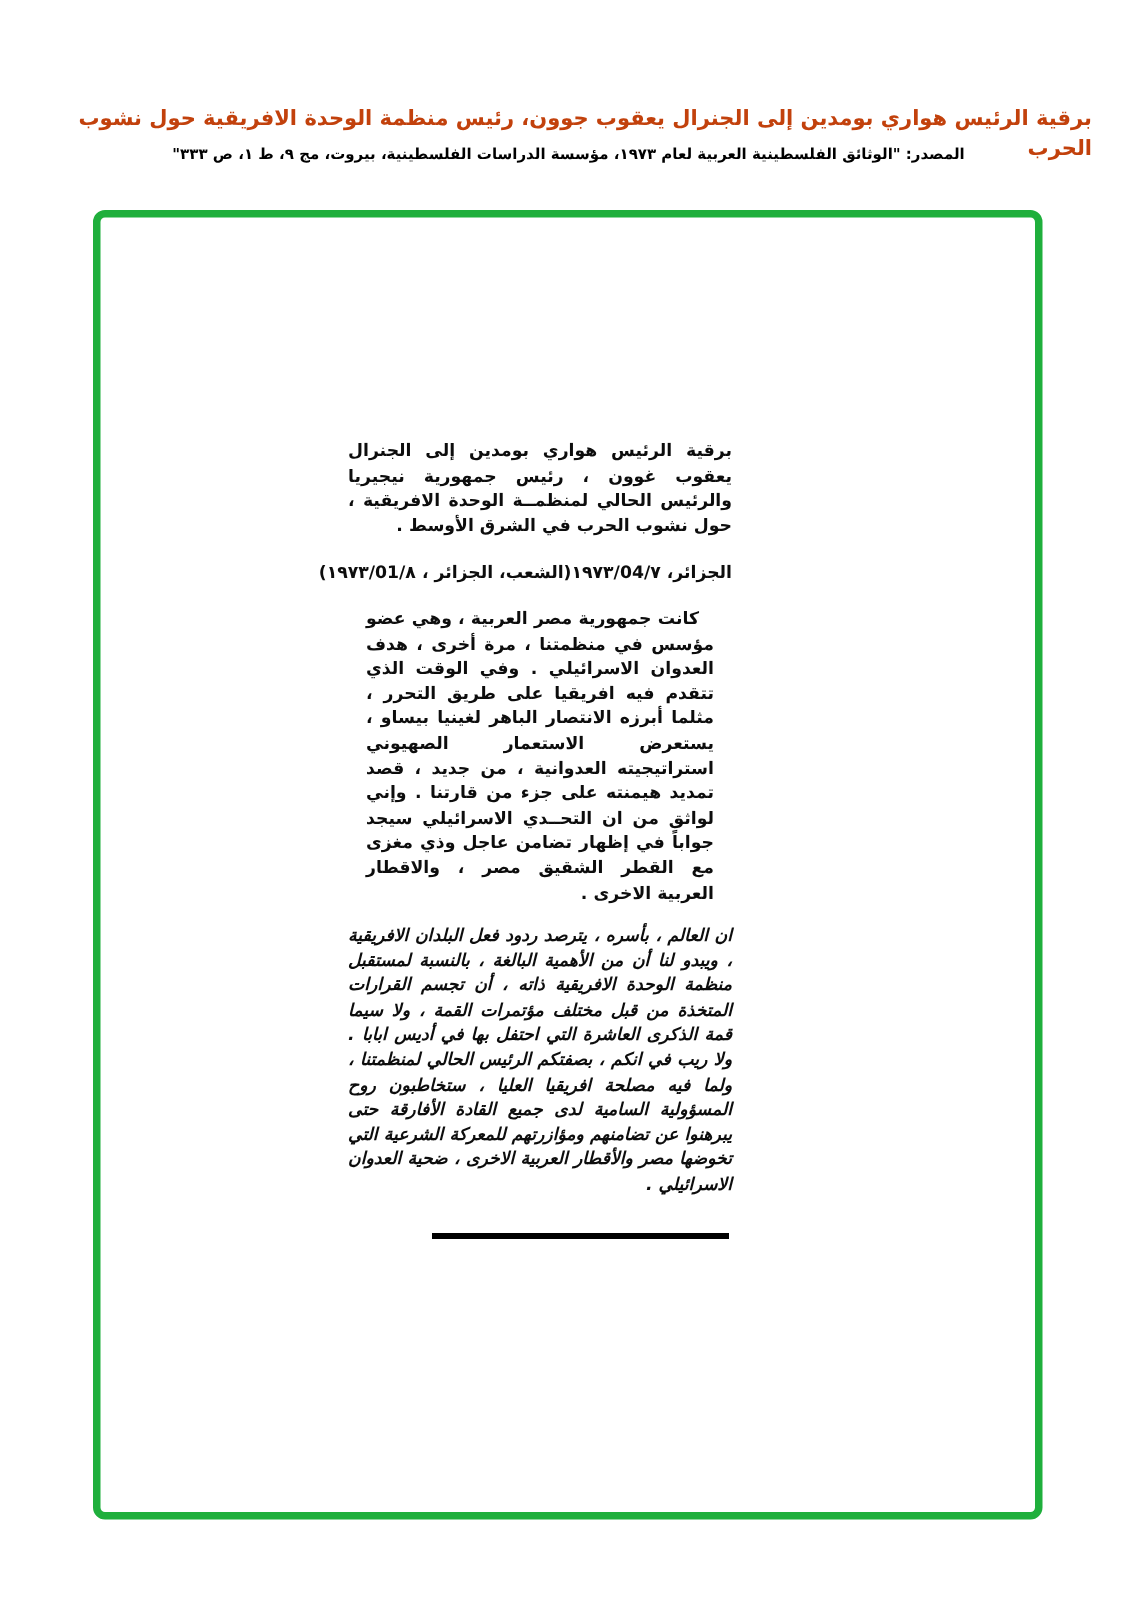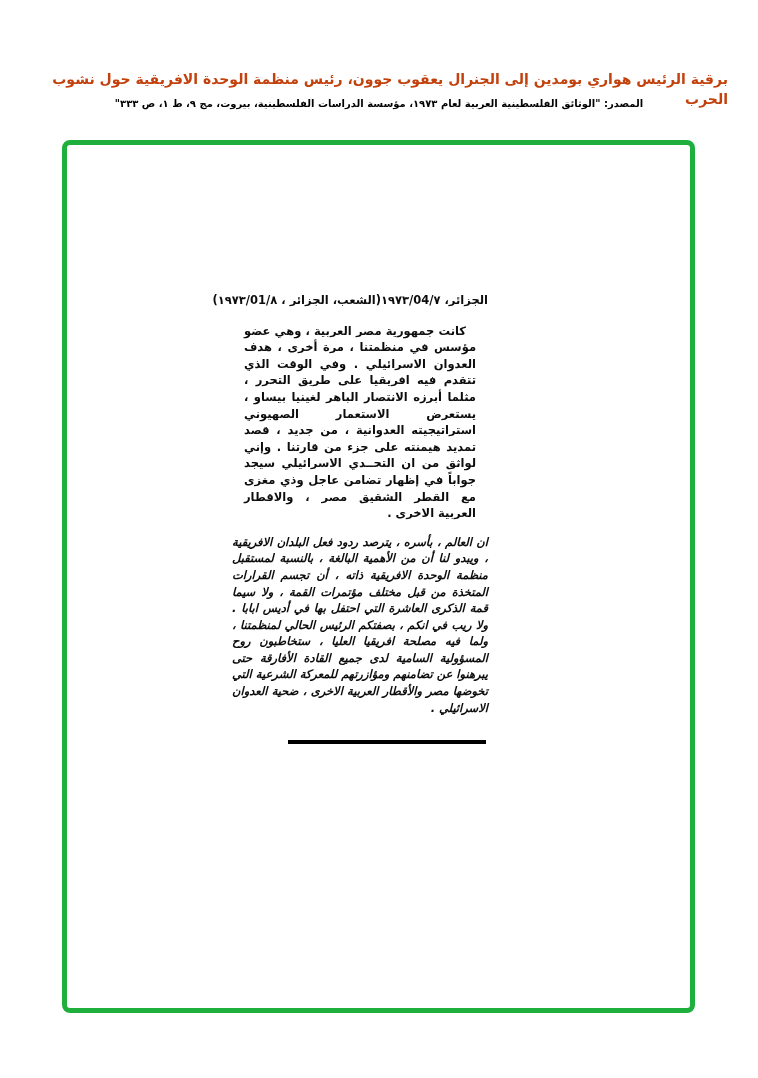--- a/index.html
+++ b/index.html
@@ -99,20 +99,21 @@
 <div class="page">
 
   <div class="page-title">برقية الرئيس هواري بومدين إلى الجنرال يعقوب جوون، رئيس منظمة الوحدة الافريقية حول نشوب الحرب</div>
 
   <div class="source-citation">المصدر: "الوثائق الفلسطينية العربية لعام ١٩٧٣، مؤسسة الدراسات الفلسطينية، بيروت، مج ٩، ط ١، ص ٣٣٣"</div>
 
   <div class="document-frame" style="border-color: rgb(31, 175, 60);"></div>
 
   <div class="doc-column">
 
+    <p class="doc-intro">برقية الرئيس هواري بومدين إلى الجنرال يعقوب غوون ، رئيس جمهورية نيجيريا والرئيس الحالي لمنظمــة الوحدة الافريقية ، حول نشوب الحرب في الشرق الأوسط .</p>
 
     <div class="doc-dateline">
       <span>الجزائر، ١٩٧٣/04/٧</span>
       <span>(الشعب، الجزائر ، ١٩٧٣/01/٨)</span>
     </div>
 
     <p class="doc-paragraph-1">كانت جمهورية مصر العربية ، وهي عضو مؤسس في منظمتنا ، مرة أخرى ، هدف العدوان الاسرائيلي . وفي الوقت الذي تتقدم فيه افريقيا على طريق التحرر ، مثلما أبرزه الانتصار الباهر لغينيا بيساو ، يستعرض الاستعمار الصهيوني استراتيجيته العدوانية ، من جديد ، قصد تمديد هيمنته على جزء من قارتنا . وإني لواثق من ان التحــدي الاسرائيلي سيجد جواباً في إظهار تضامن عاجل وذي مغزى مع القطر الشقيق مصر ، والاقطار العربية الاخرى .</p>
 
     <p class="doc-paragraph-2">ان العالم ، بأسره ، يترصد ردود فعل البلدان الافريقية ، ويبدو لنا أن من الأهمية البالغة ، بالنسبة لمستقبل منظمة الوحدة الافريقية ذاته ، أن تجسم القرارات المتخذة من قبل مختلف مؤتمرات القمة ، ولا سيما قمة الذكرى العاشرة التي احتفل بها في أديس ابابا . ولا ريب في انكم ، بصفتكم الرئيس الحالي لمنظمتنا ، ولما فيه مصلحة افريقيا العليا ، ستخاطبون روح المسؤولية السامية لدى جميع القادة الأفارقة حتى يبرهنوا عن تضامنهم ومؤازرتهم للمعركة الشرعية التي تخوضها مصر والأقطار العربية الاخرى ، ضحية العدوان الاسرائيلي .</p>
 

